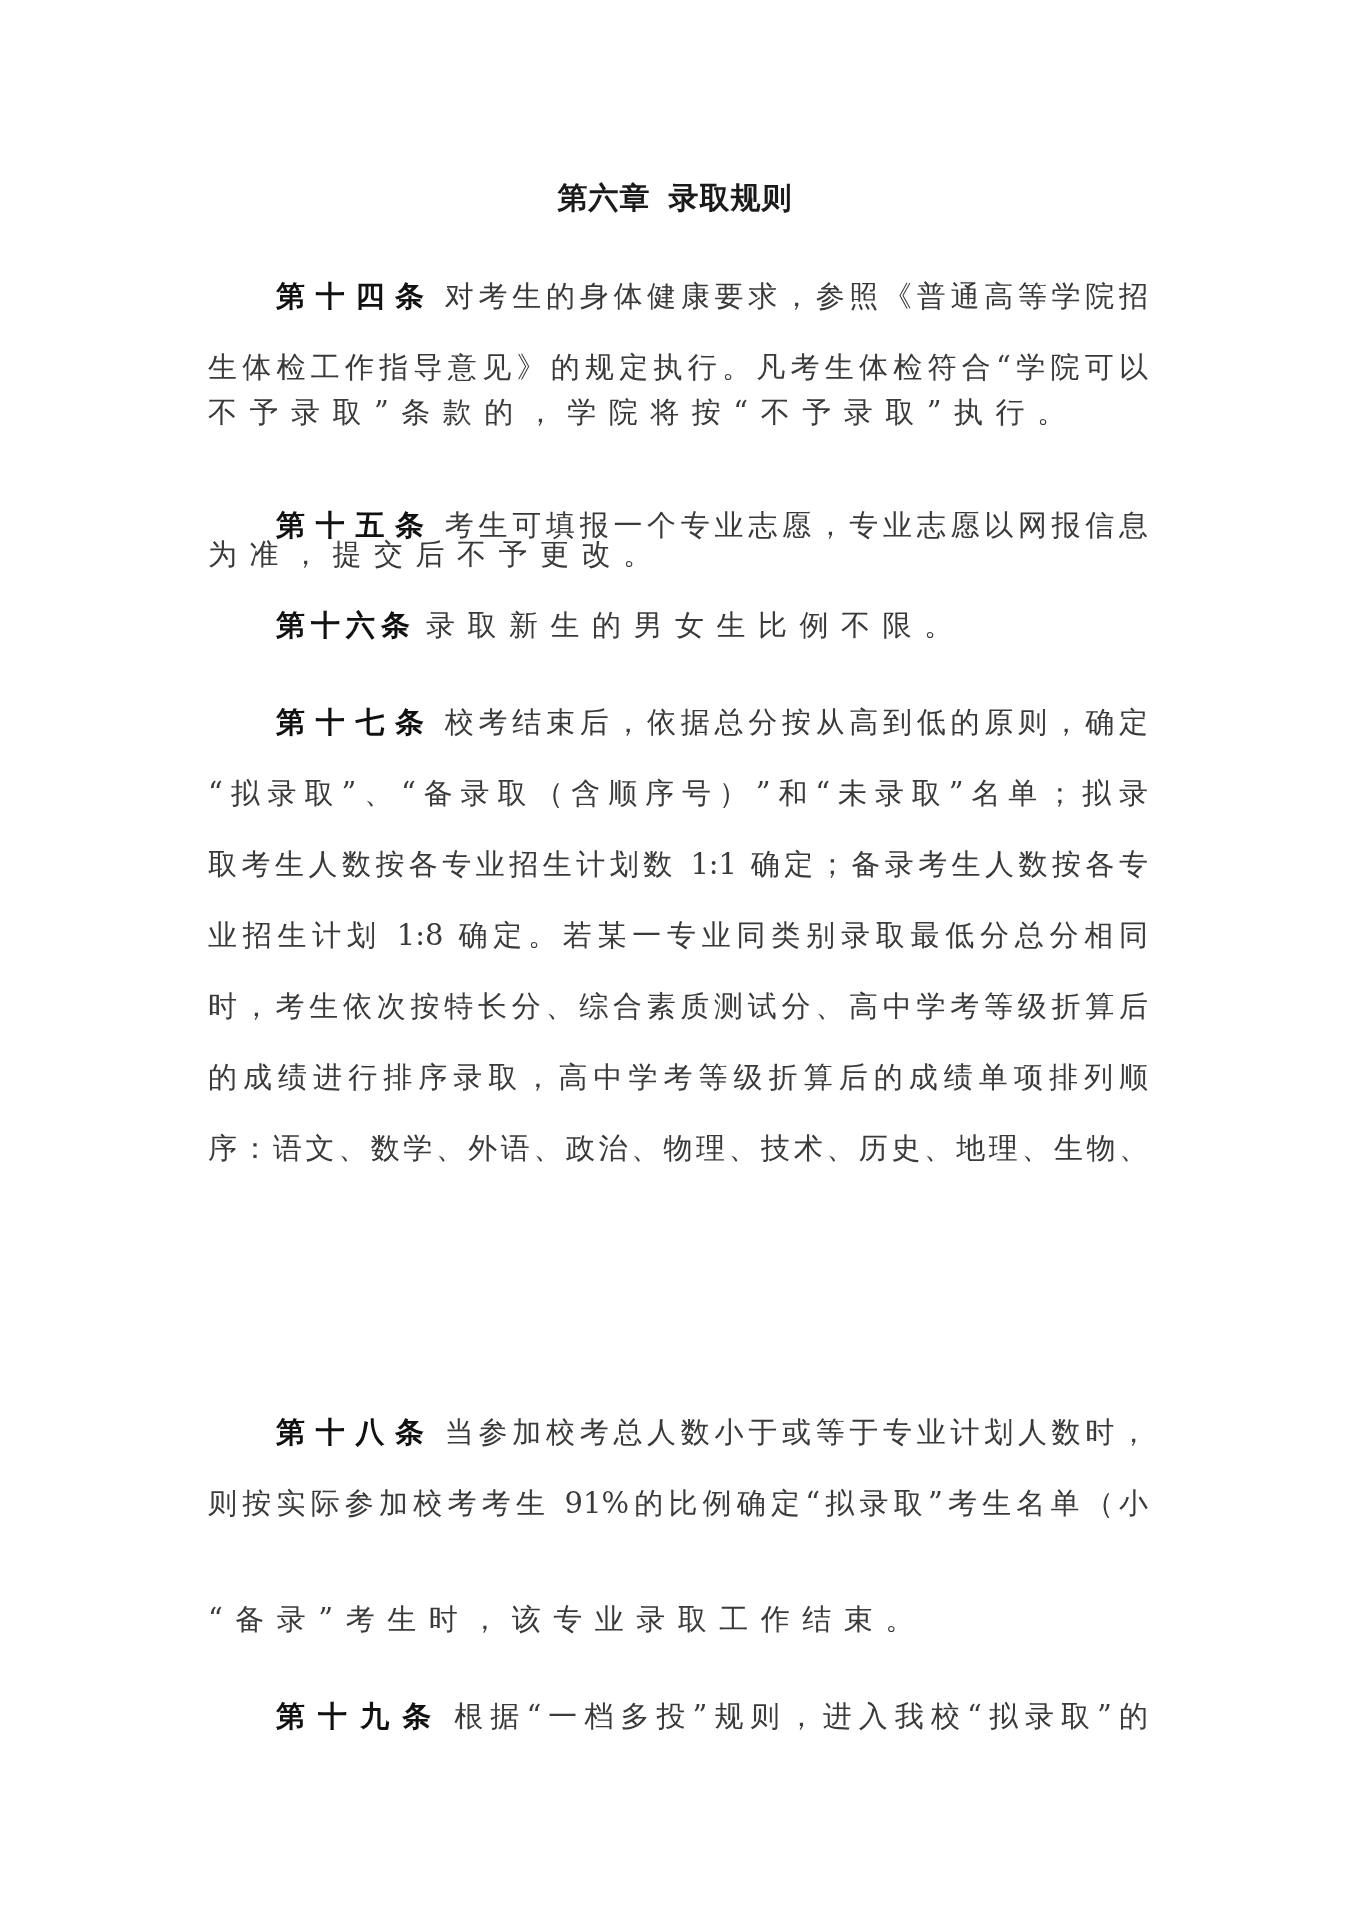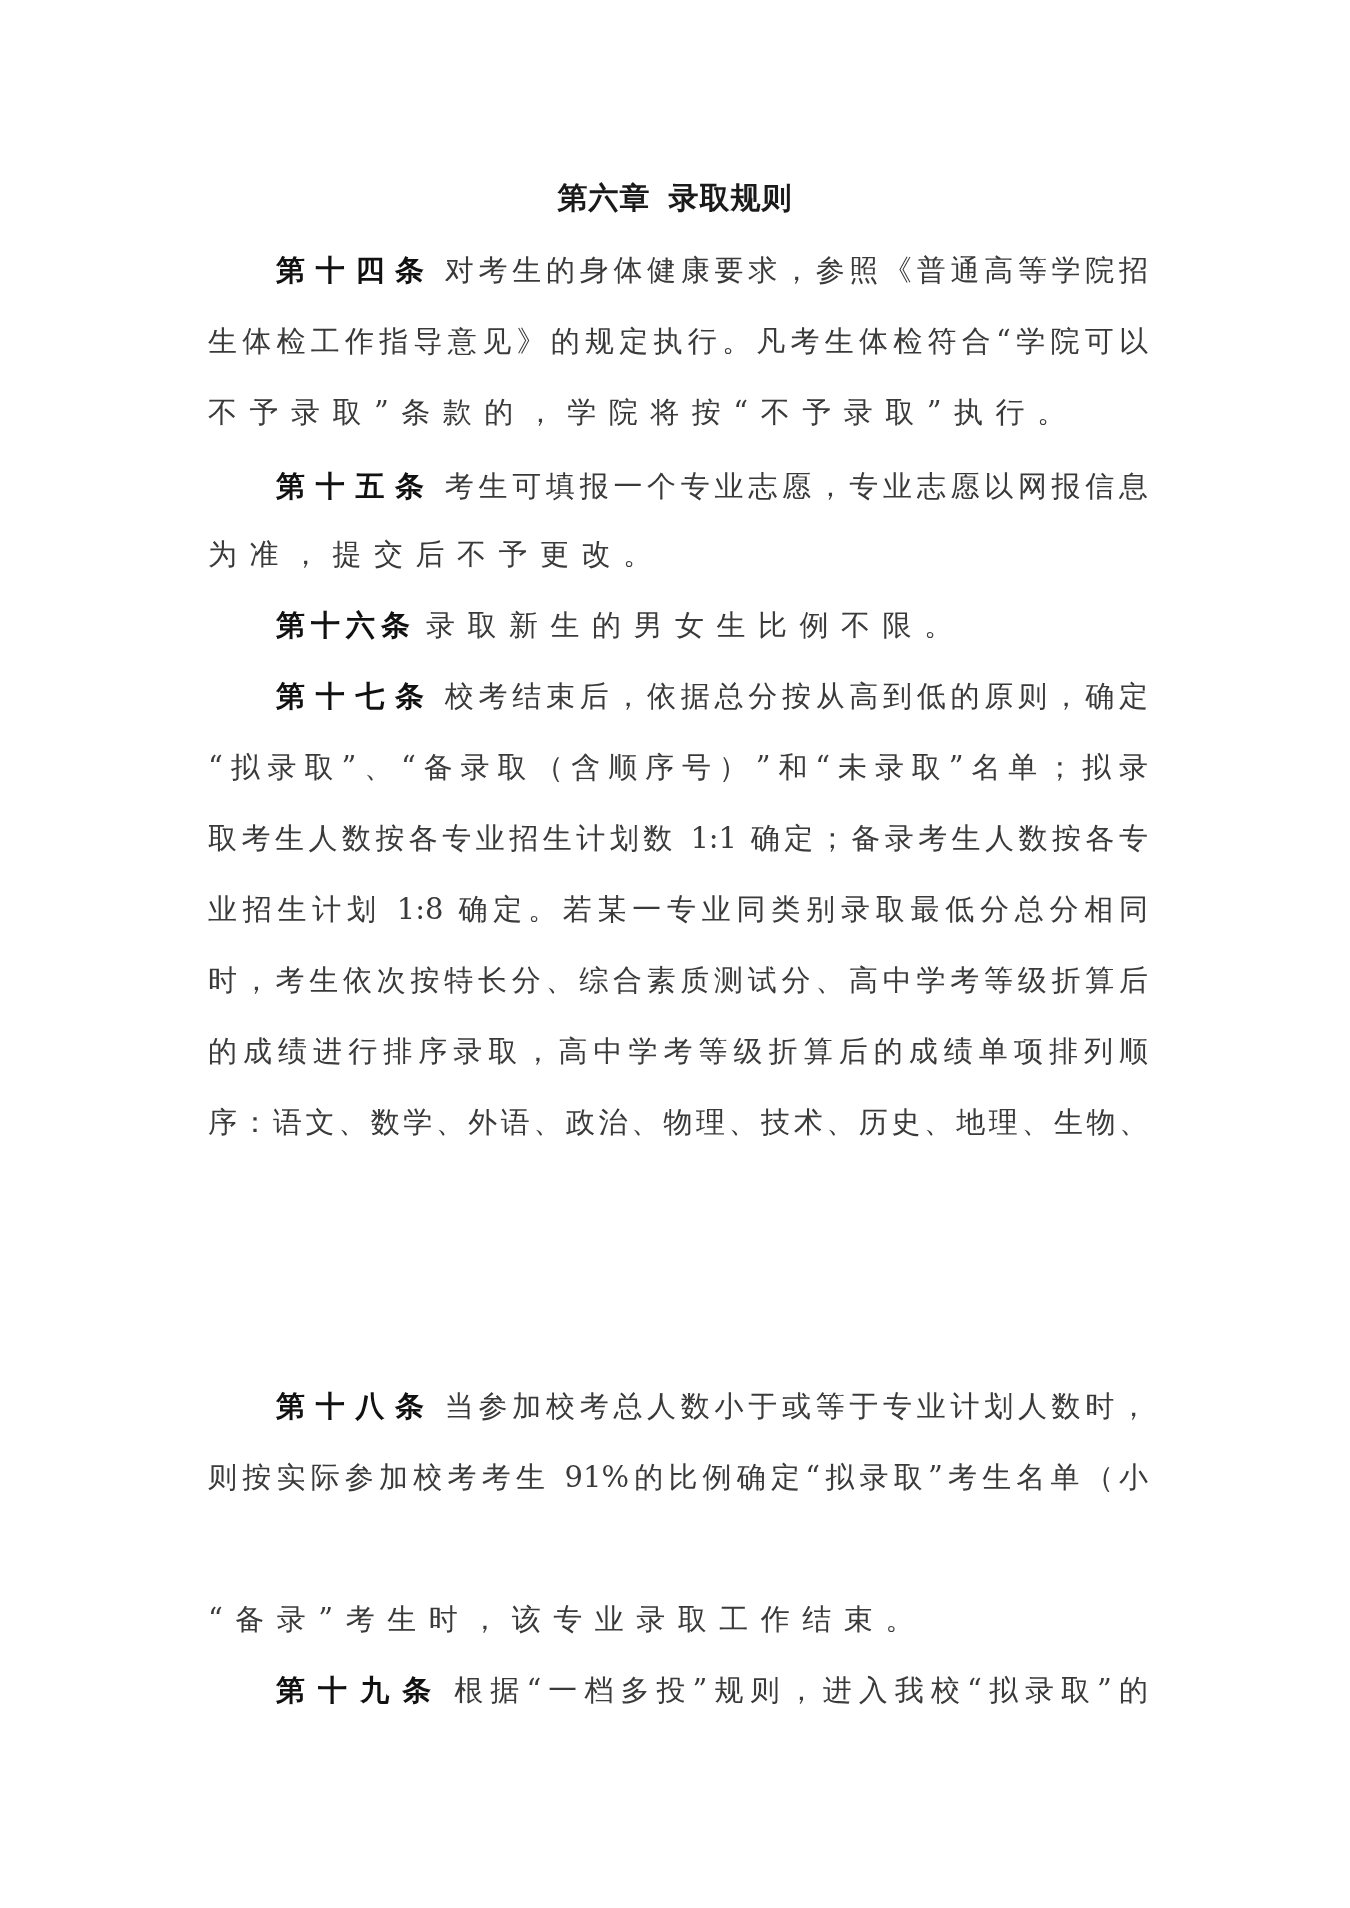--- a/index.html
+++ b/index.html
@@ -46,20 +46,21 @@
     font-size: 29px;
     line-height: 44px;
     white-space: nowrap;
     letter-spacing: 12.5px;
     color: #3a3a3a;
   }
   .line.justify {
     text-align: justify;
     text-align-last: justify;
     letter-spacing: 0;
+    margin-top: 26px;
   }
   .line.indent { left: 276px; width: 872px; }
   .art-head {
     font-family: "DejaVu Sans", "Liberation Sans", sans-serif;
     font-weight: bold;
     color: #111111;
     letter-spacing: 6px;
     margin-right: 10px;
   }
 </style>
@@ -75,21 +76,21 @@
   <div class="line indent justify" style="top:248px">
     <span class="art-head">第​十​四​条</span><span>对​考​生​的​身​体​健​康​要​求​，​参​照​《​普​通​高​等​学​院​招</span>
   </div>
   <div class="line justify" style="top:319px">
     <span>生​体​检​工​作​指​导​意​见​》​的​规​定​执​行​。​凡​考​生​体​检​符​合​“​学​院​可​以</span>
   </div>
   <div class="line" style="top:390px">
     <span>不予录取”条款的，学院将按“不予录取”执行。</span>
   </div>
 
-  <div class="line indent justify" style="top:464px">
+  <div class="line indent justify" style="top:477px">
     <span class="art-head">第​十​五​条</span><span>考​生​可​填​报​一​个​专​业​志​愿​，​专​业​志​愿​以​网​报​信​息</span>
   </div>
   <div class="line" style="top:532px">
     <span>为准，提交后不予更改。</span>
   </div>
 
   <div class="line indent justify" style="top:674px">
     <span class="art-head">第​十​七​条</span><span>校​考​结​束​后​，​依​据​总​分​按​从​高​到​低​的​原​则​，​确​定</span>
   </div>
 

